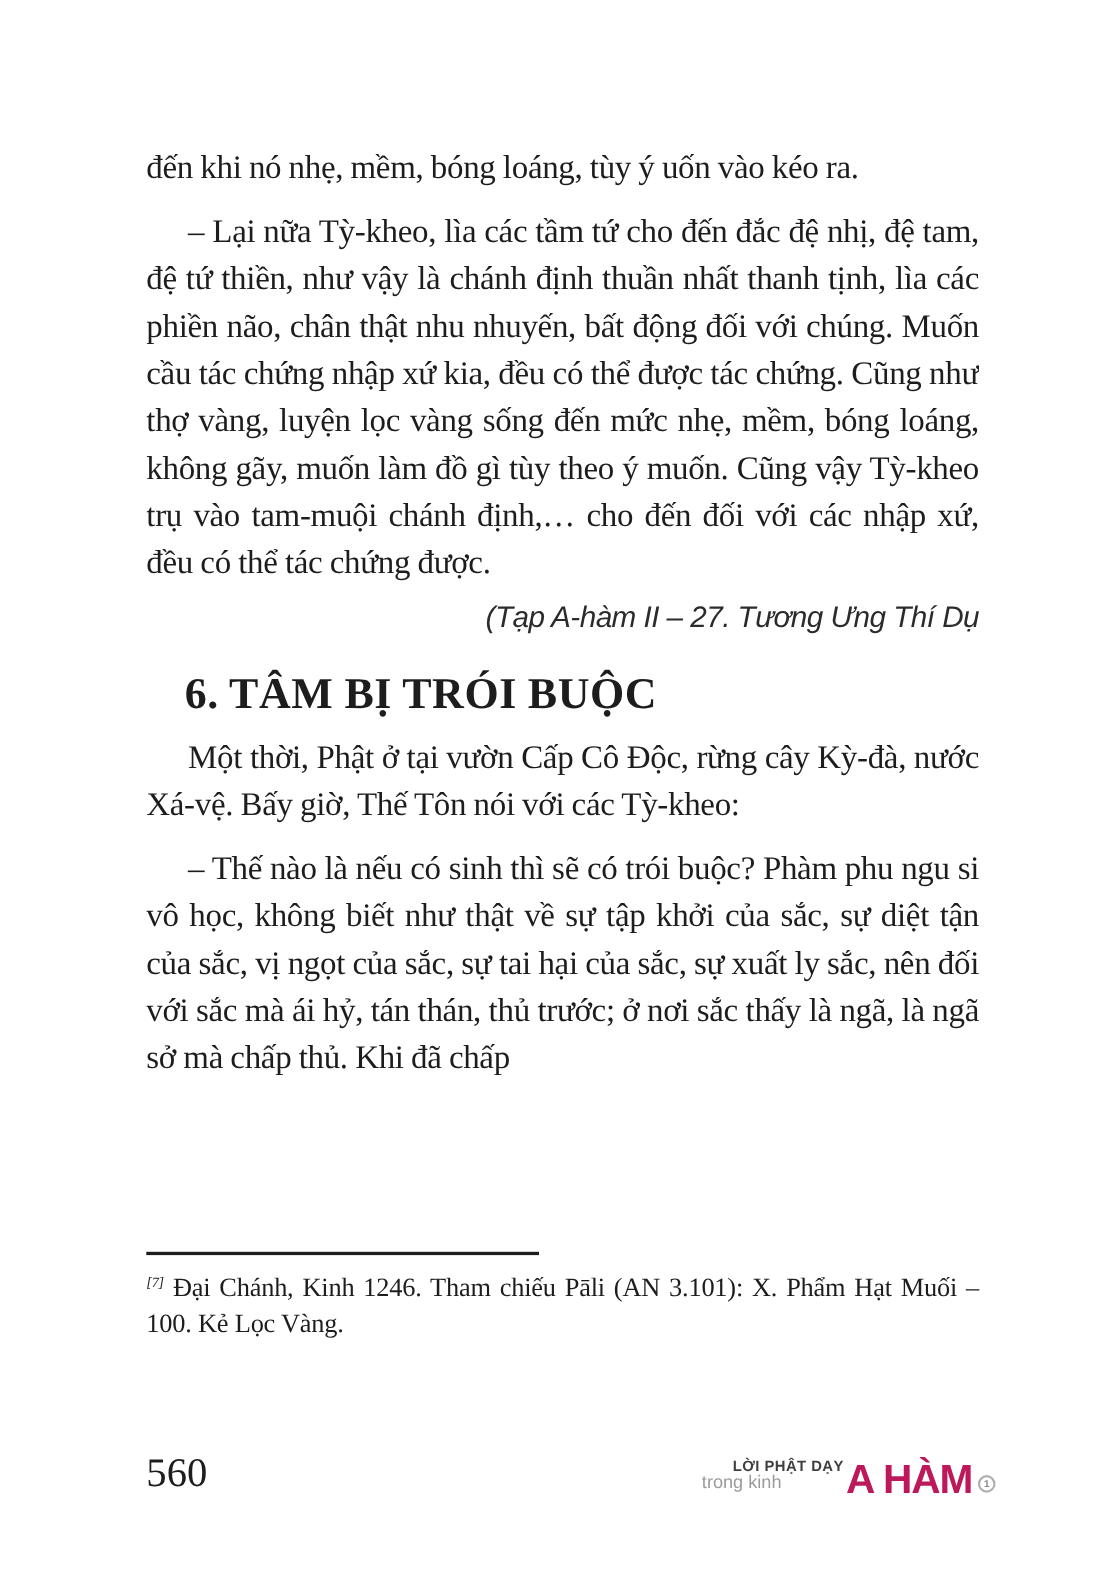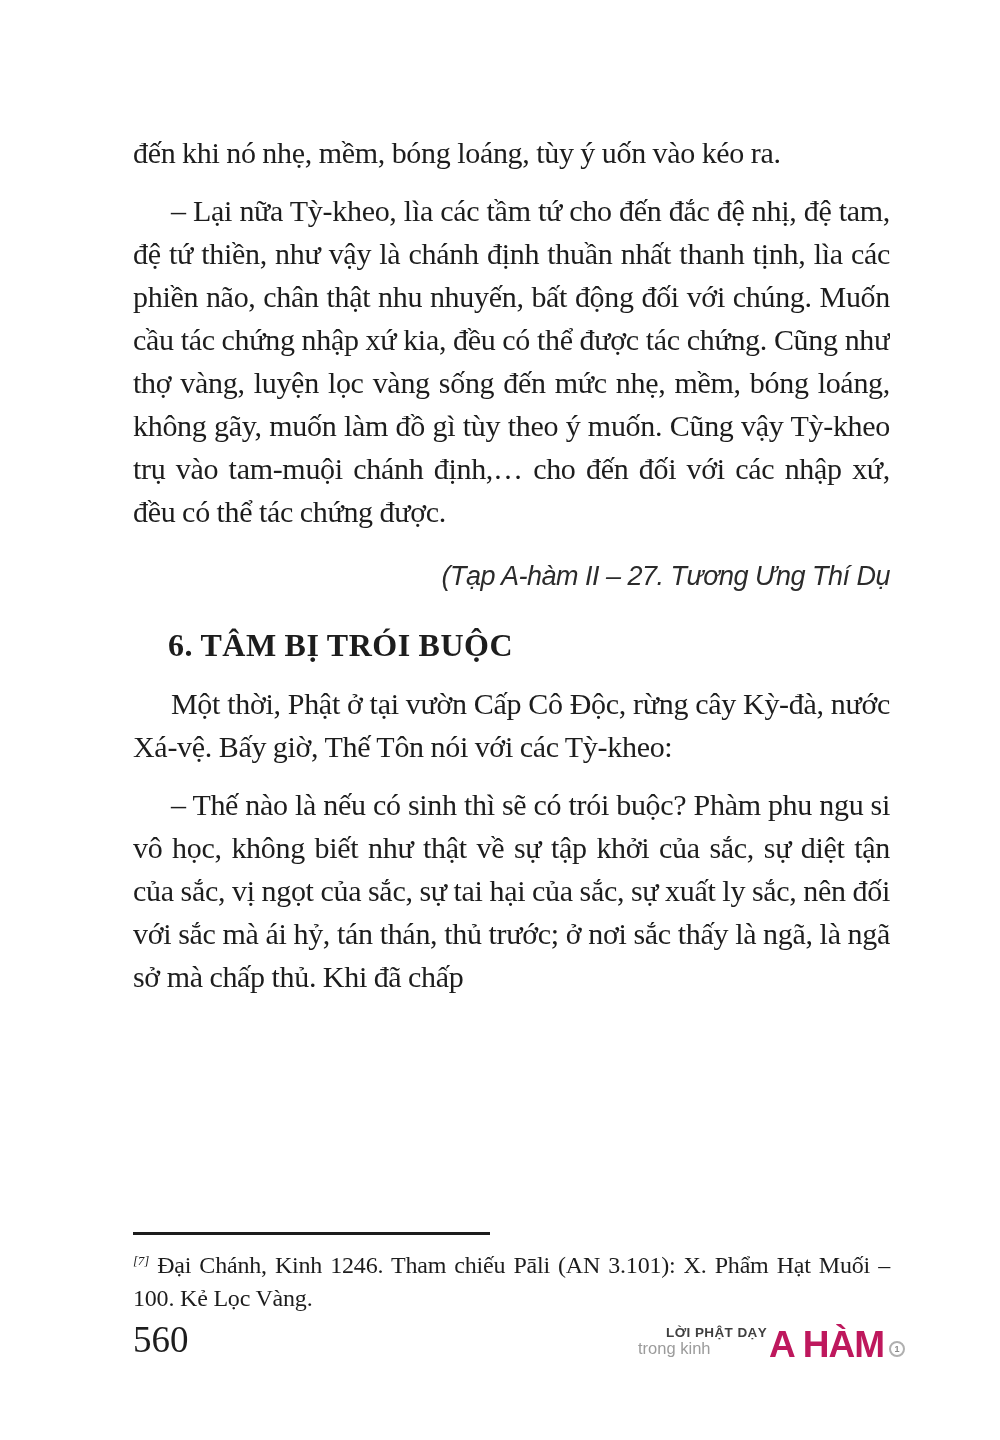--- a/index.html
+++ b/index.html
@@ -32,49 +32,49 @@
   }
   .para {
     margin: 15px 0 0 0;
     text-indent: 38px;
   }
   .para.continuation {
     margin-top: 15px;
     text-indent: 0;
   }
   .citation {
-    margin-top: 24px;
+    margin-top: 9px;
     text-align: right;
     font-family: "Liberation Sans", "DejaVu Sans", sans-serif;
     font-style: italic;
     font-size: 27px;
     line-height: 38px;
     letter-spacing: -0.5px;
     word-spacing: 0;
     color: #2b2b2b;
   }
   .citation sup {
     font-size: 15px;
     line-height: 0;
     vertical-align: 9px;
   }
   .heading {
     margin: 29px 0 0 0;
     text-indent: 35px;
-    font-size: 32px;
+    font-size: 40px;
     font-weight: 700;
     letter-spacing: 0.5px;
     line-height: 43px;
     text-align: left;
   }
   
   .footnote-area {
     position: absolute;
     left: 133px;
-    top: 1232px;
+    top: 1138px;
     width: 757px;
   }
   .footnote-rule {
     width: 357px;
     height: 3px;
     background: #1d1d1d;
   }
   .footnote-text {
     margin: 14px 0 0 0;
     font-size: 24px;

